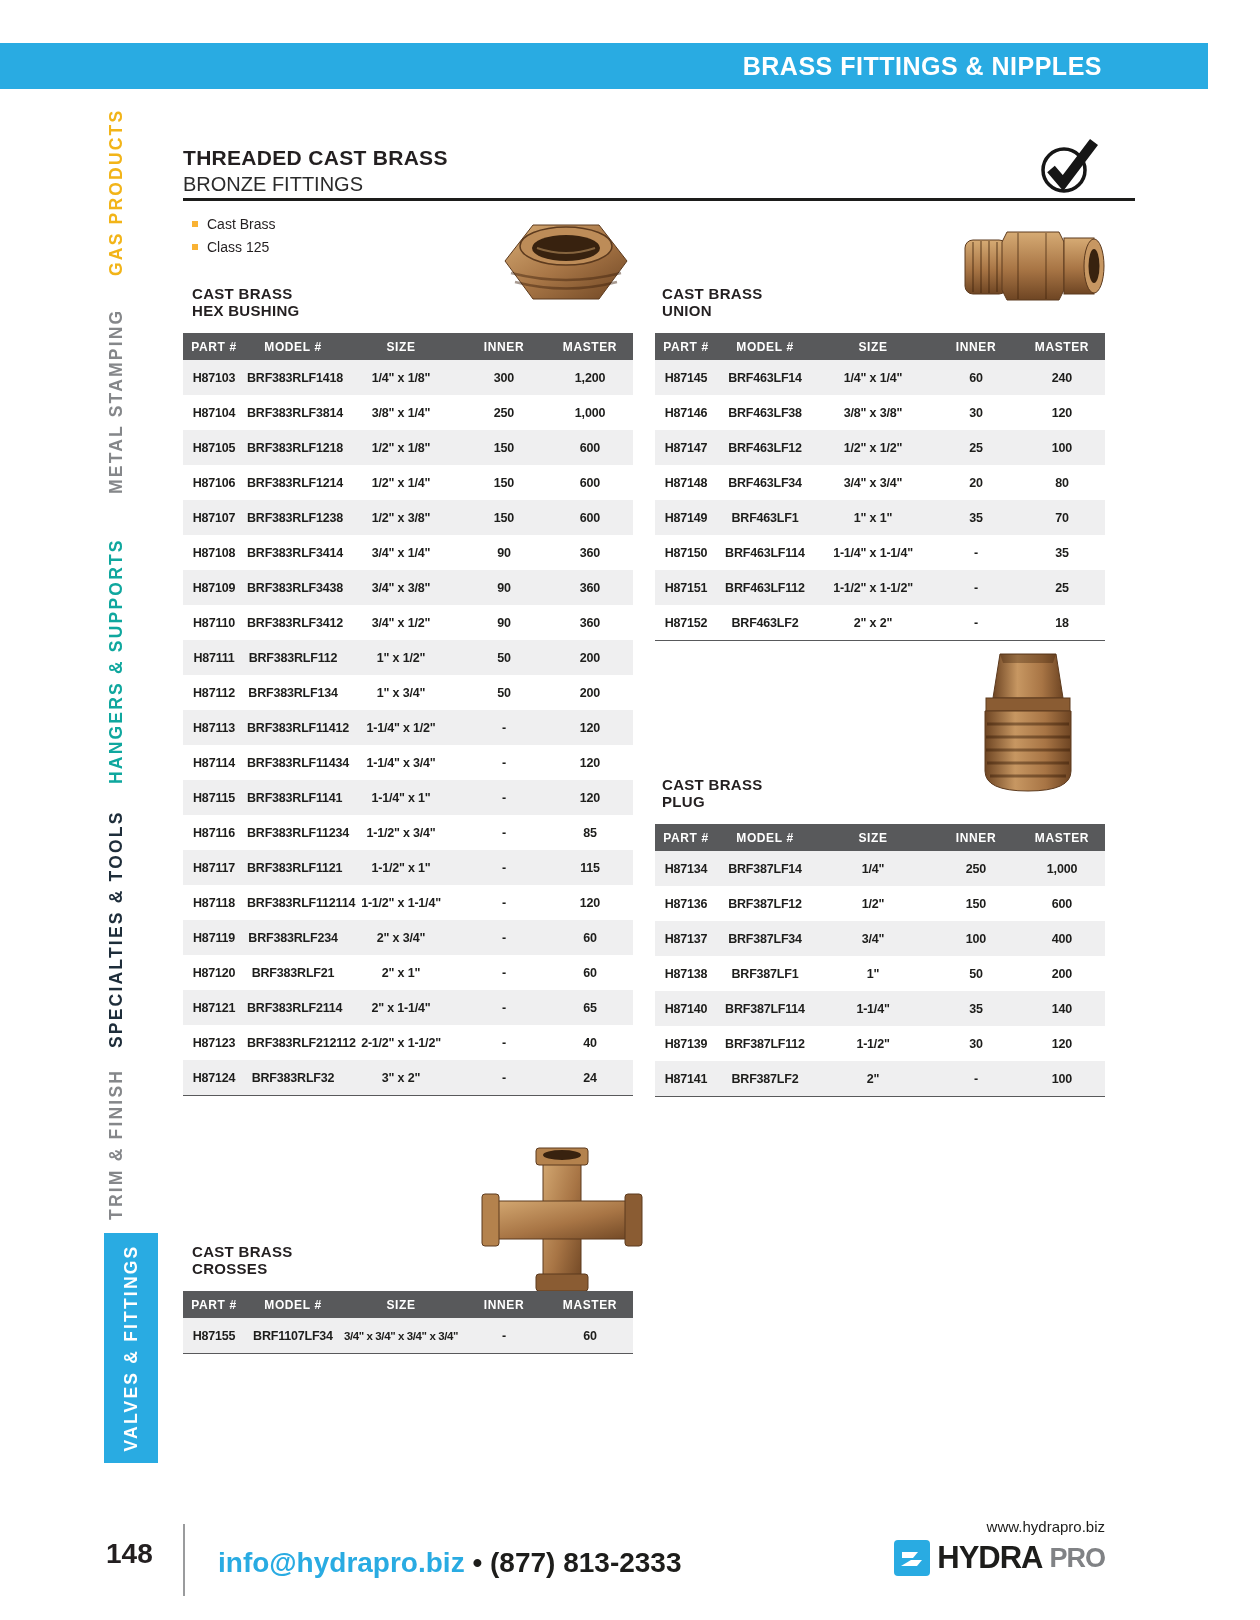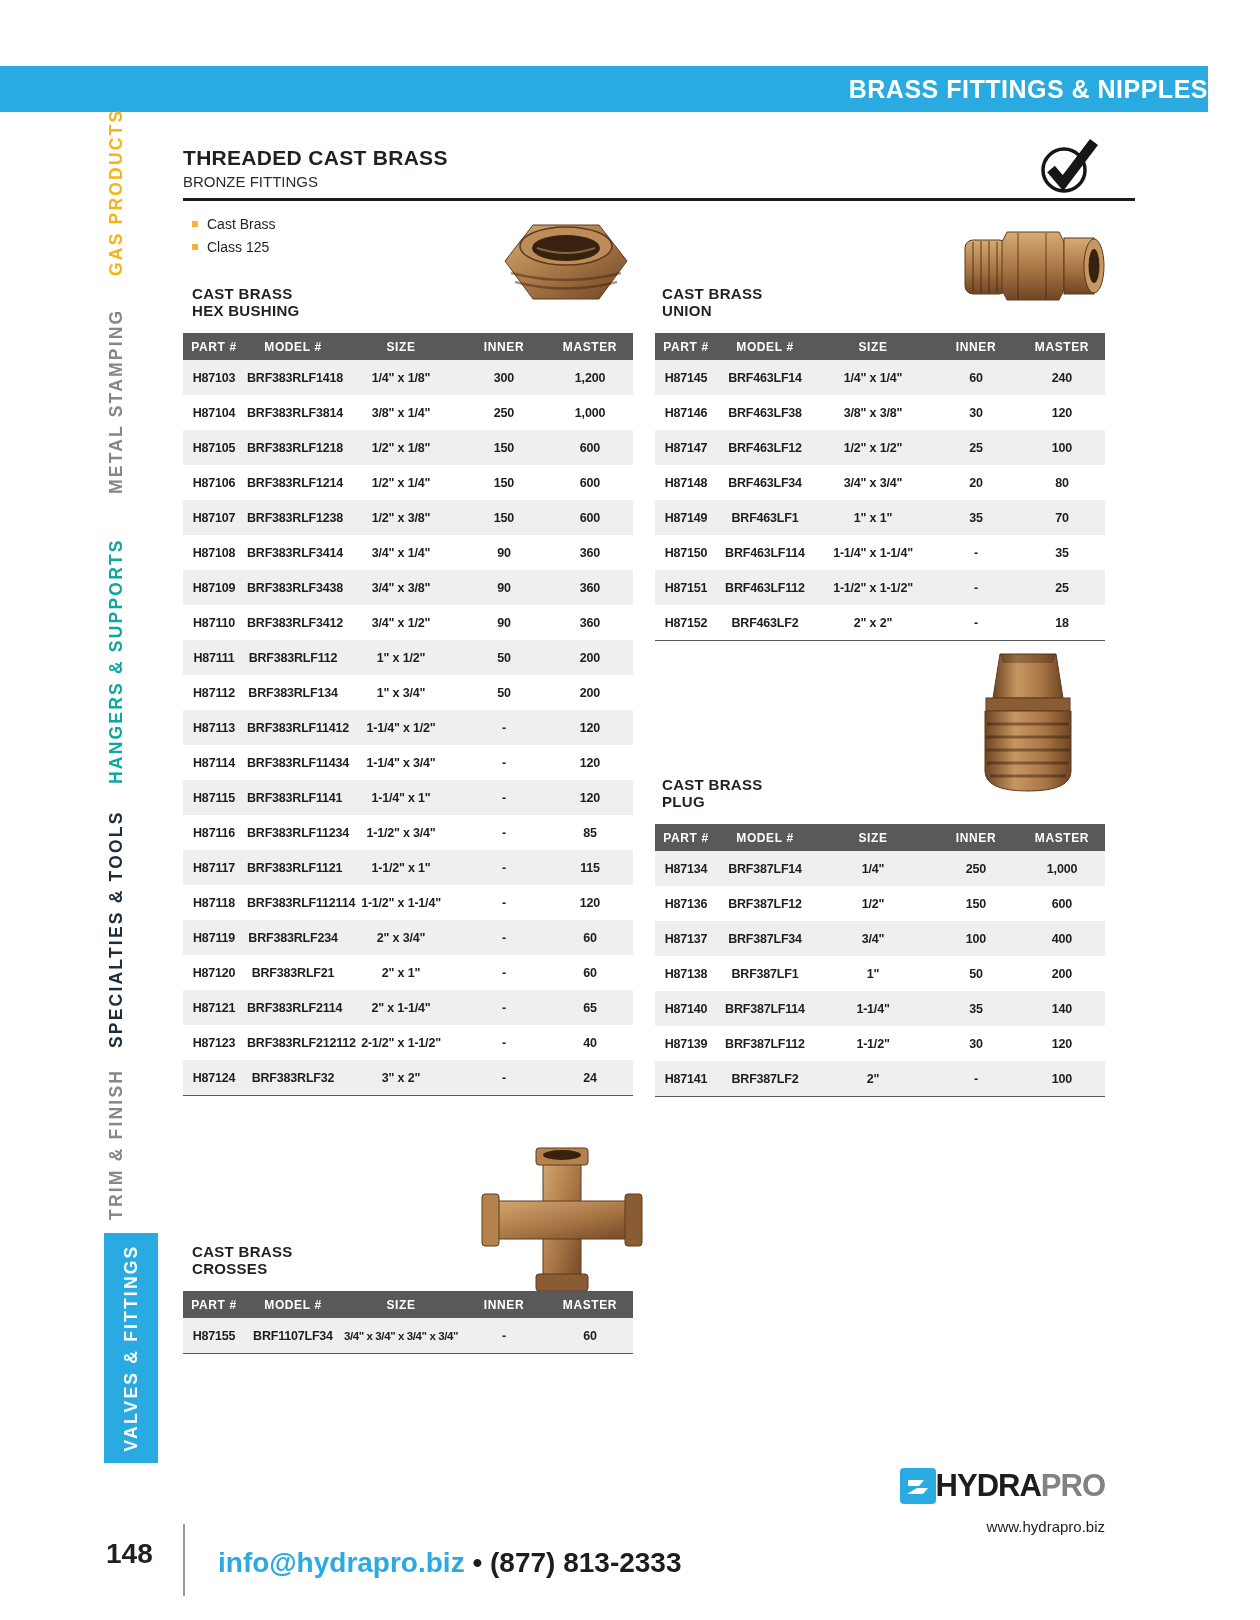--- a/index.html
+++ b/index.html
@@ -1,39 +1,39 @@
 <!DOCTYPE html>
 <html><head>
 <meta charset="utf-8">
 <style>
   html,body{margin:0;padding:0;background:#ffffff;}
   .page{position:relative;width:1260px;height:1620px;background:#fff;
         font-family:"Liberation Sans",sans-serif;color:#231f20;overflow:hidden;}
 
   
   .topbar{position:absolute;left:0;top:43px;width:1208px;height:46px;background:#29abe2;
-          display:flex;align-items:center;justify-content:flex-end;box-sizing:border-box;margin-top:23px;}
+          display:flex;align-items:center;justify-content:flex-end;padding-right:106px;box-sizing:border-box;}
   .topbar span{color:#fff;font-size:25px;font-weight:800;letter-spacing:.5px;}
 
   
   .vlabel{position:absolute;width:28px;writing-mode:vertical-rl;transform:rotate(180deg);
           font-weight:700;font-size:17.5px;letter-spacing:2.2px;text-align:center;white-space:nowrap;}
   .v-gas{left:106px;top:112px;height:164px;color:#f2b418;}
   .v-metal{left:106px;top:322px;height:172px;color:#85878a;}
   .v-hangers{left:106px;top:552px;height:232px;color:#0fa79e;}
   .v-spec{left:106px;top:818px;height:230px;color:#1e2d3a;}
   .v-trim{left:106px;top:1070px;height:150px;color:#85878a;}
   .valves-box{position:absolute;left:104px;top:1233px;width:54px;height:230px;background:#29abe2;}
   .valves-label{position:absolute;left:50%;top:50%;writing-mode:vertical-rl;
                 transform:translate(-50%,-50%) rotate(180deg);color:#fff;font-weight:700;
                 font-size:17.5px;letter-spacing:2.2px;white-space:nowrap;}
 
   
   .sec-title{position:absolute;left:183px;top:146px;font-size:21px;font-weight:800;letter-spacing:.3px;}
-  .sec-sub{position:absolute;left:183px;top:173px;font-size:15px;font-weight:400;color:#2b2b2b;}
+  .sec-sub{position:absolute;left:183px;top:173px;font-size:20px;font-weight:400;color:#2b2b2b;}
   .rule{position:absolute;left:183px;top:198px;width:952px;height:3px;background:#1d1d1b;}
   .checkmark{position:absolute;left:1038px;top:136px;width:62px;height:62px;}
 
   
   .bullets{position:absolute;left:192px;top:216px;}
   .bullet-row{display:flex;align-items:center;gap:9px;margin-bottom:7px;font-size:14px;font-weight:500;}
   .sq{width:6px;height:6px;background:#f9b233;flex:0 0 auto;}
 
   
   .fig{position:absolute;}
@@ -64,24 +64,24 @@
   #tbl-cross td:nth-child(3){font-size:11.5px;letter-spacing:-.4px;}
 
   
   .page-num{position:absolute;left:106px;top:1538px;font-size:28px;font-weight:800;}
   .foot-div{position:absolute;left:183px;top:1524px;width:2px;height:72px;background:#9a9b9d;}
   .foot-contact{position:absolute;left:218px;top:1547px;font-size:28px;font-weight:700;}
   .foot-contact .email{color:#29abe2;}
   .foot-contact .dark{color:#1d1d1b;}
   .foot-url{position:absolute;left:885px;top:1518px;width:220px;text-align:right;
             font-size:15px;font-weight:400;color:#1d1d1b;}
-  .logo{position:absolute;left:845px;top:1468px;width:260px;display:flex;align-items:center;
-        justify-content:flex-end;gap:0;}
+  .logo{position:absolute;left:845px;top:1540px;width:260px;display:flex;align-items:center;
+        justify-content:flex-end;gap:7px;}
   .logo .brand{font-size:31px;font-weight:800;letter-spacing:-1px;color:#1d1d1b;}
-  .logo .brand-light{font-size:31px;font-weight:700;letter-spacing:-1px;color:#808285;}
+  .logo .brand-light{font-size:27px;font-weight:700;letter-spacing:-1px;color:#808285;}
 </style>
 </head>
 <body>
 
 <div class="page">
 
   <div class="topbar">
     <span>BRASS FITTINGS &amp; NIPPLES</span>
   </div>
 

